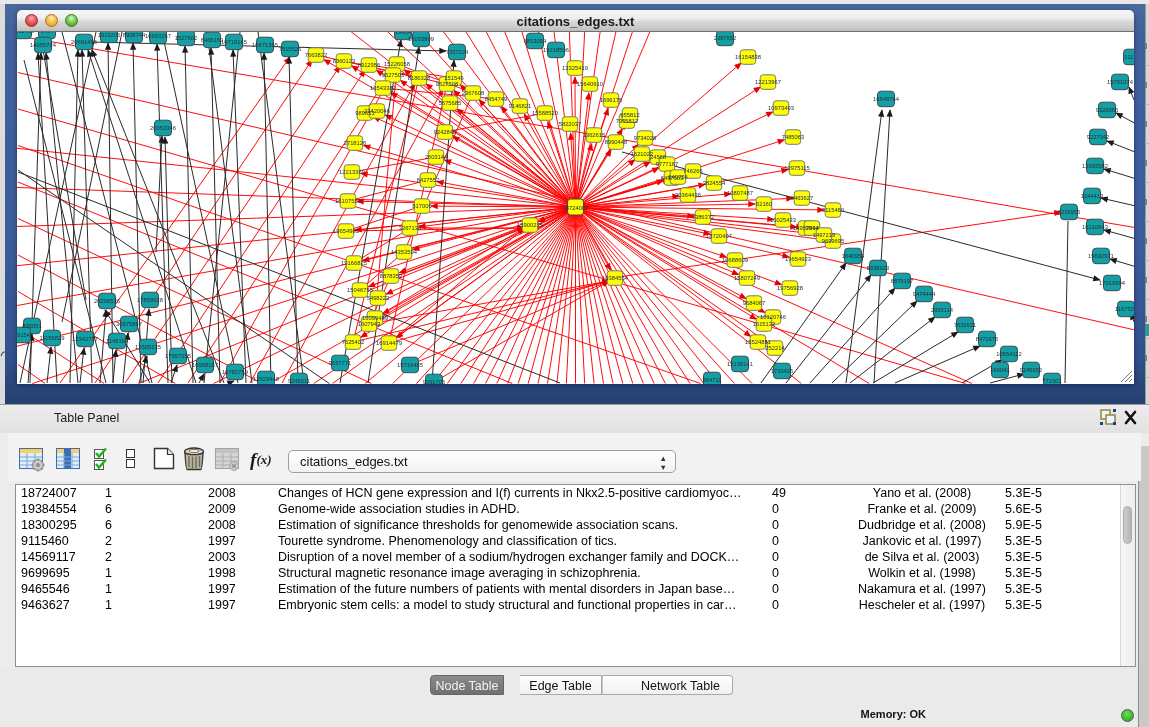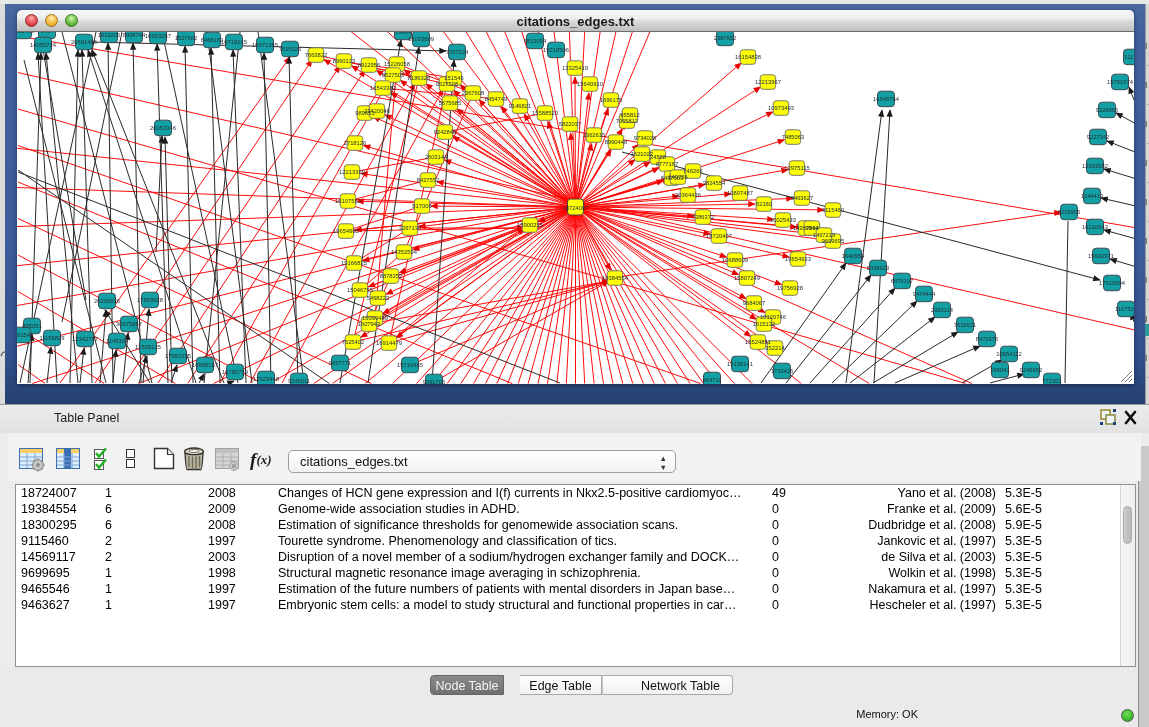--- a/index.html
+++ b/index.html
@@ -29,31 +29,31 @@
 #combo { left:288px; top:450px; width:388px; height:23px; background:linear-gradient(180deg,#ffffff,#f2f2f2); border:1px solid #9f9f9f; border-radius:5px; font-size:13px; color:#111; line-height:21px; padding-left:11px; }
 #combo .arr { position:absolute; right:8px; top:3px; font-size:7.5px; color:#333; line-height:9px; text-align:center; letter-spacing:0; }
 
 #tablewrap { left:15px; top:484px; width:1121px; height:183px; background:#fff; border:1px solid #8f8f8f; }
 table.grid { border-collapse:collapse; table-layout:fixed; width:1077px; font-size:12.5px; }
 table.grid th { height:22px; font-weight:normal; font-size:12.5px; color:#111;
   background:#c6e3f2; border:1px solid #9db7c2; border-top:1px solid #b5cdd8; text-align:center; padding:0; overflow:hidden; white-space:nowrap;}
 table.grid th.gray { background:#e8e8e8; border-color:#bdbdbd; }
 table.grid td { height:16px; padding:0 4px 0 5px; color:#000; white-space:nowrap; overflow:hidden; }
 td.c2 { padding-left:8px; }
-td.ctr { text-align:right; }
+td.ctr { text-align:center; }
 #vscroll { left:1120px; top:485px; width:15px; height:181px; background:linear-gradient(90deg,#f6f6f6,#ededed); border-left:1px solid #d6d6d6;}
 #vthumb { left:1123px; top:506px; width:9px; height:38px; background:linear-gradient(90deg,#cdcdcd,#b5b5b5); border-radius:5px; border:1px solid #ababab;}
 
 #tabstrip { left:0; top:667px; width:1138px; height:60px; background:#eaeaea; }
 .seg { position:absolute; top:675px; height:20px; line-height:20px; font-size:12.5px; text-align:center; }
 #seg1 { left:430px; width:74px; background:linear-gradient(180deg,#8b8b8b,#6f6f6f); color:#f4f4f4; border:1px solid #666; border-radius:4px 0 0 4px; }
 #seg2 { left:520px; width:82px; background:linear-gradient(180deg,#ffffff,#f0f0f0); color:#111; border:1px solid #a9a9a9; border-left:none; }
 #seg3 { left:602px; width:131px; background:linear-gradient(180deg,#ffffff,#f0f0f0); color:#111; border:1px solid #a9a9a9; border-left:1px solid #c4c4c4; border-radius:0 4px 4px 0;padding-left:26px; }
 
-#status { left:0; top:700px; width:938px; height:27px; background:#eaeaea; }
+#status { left:8px; top:700px; width:938px; height:27px; background:#eaeaea;font-weight:bold; }
 #status .m { position:absolute; right:20px; top:8px; font-size:11px; color:#111; }
 #statusdot { left:1121px; top:709px; width:13px; height:13px; border-radius:50%; background:radial-gradient(circle at 45% 35%, #6edd56, #35b525 70%, #2a9a1e); border:1px solid #555; }
 
 </style>
 </head>
 <body>
 <div id="desktop" class="abs"></div>
 <div id="leftstrip" class="abs"></div>
 <svg class="abs" style="left:0;top:348px" width="8" height="10" xmlns="http://www.w3.org/2000/svg">
     <path d="M1,8 q2,-6 5,-3" stroke="#555" fill="none" stroke-width="1.2"></path>

